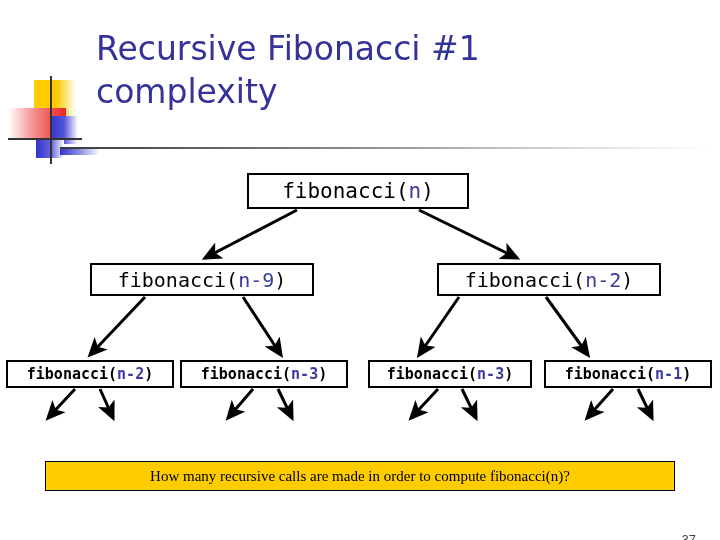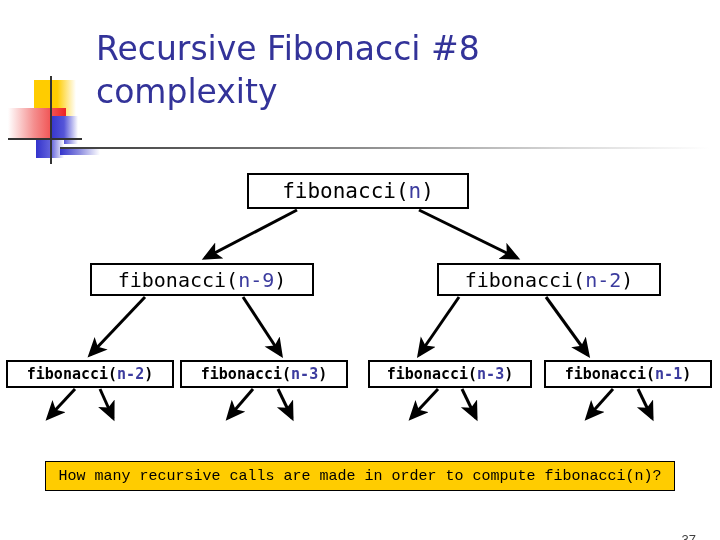--- a/index.html
+++ b/index.html
@@ -148,40 +148,40 @@
     left: 45px;
     top: 461px;
     width: 630px;
     height: 30px;
     box-sizing: border-box;
     background: #ffcc00;
     border: 1px solid #000000;
     display: flex;
     align-items: center;
     justify-content: center;
-    font-family: Liberation Mono, monospace;
+    font-family: Liberation Serif, serif;
     font-size: 15px;
     color: #000000;
   }
 
   
   #page-number {
     position: absolute;
     right: 24px;
     top: 508px;
     font-family: "Liberation Sans", sans-serif;
     font-size: 13px;
     color: #404040;
     margin-top: 24px;
   }
 </style>
 </head>
 <body>
 
-<div id="slide-title">Recursive Fibonacci #8
+<div id="slide-title">Recursive Fibonacci #1
 complexity</div>
 
 <div id="title-logo">
   <div class="sq" id="logo-yellow"></div>
   <div class="sq" id="logo-red"></div>
   <div class="sq" id="logo-blue-big"></div>
   <div class="sq" id="logo-blue-small"></div>
   <div class="sq" id="logo-vline"></div>
   <div class="sq" id="logo-hline"></div>
 </div>

